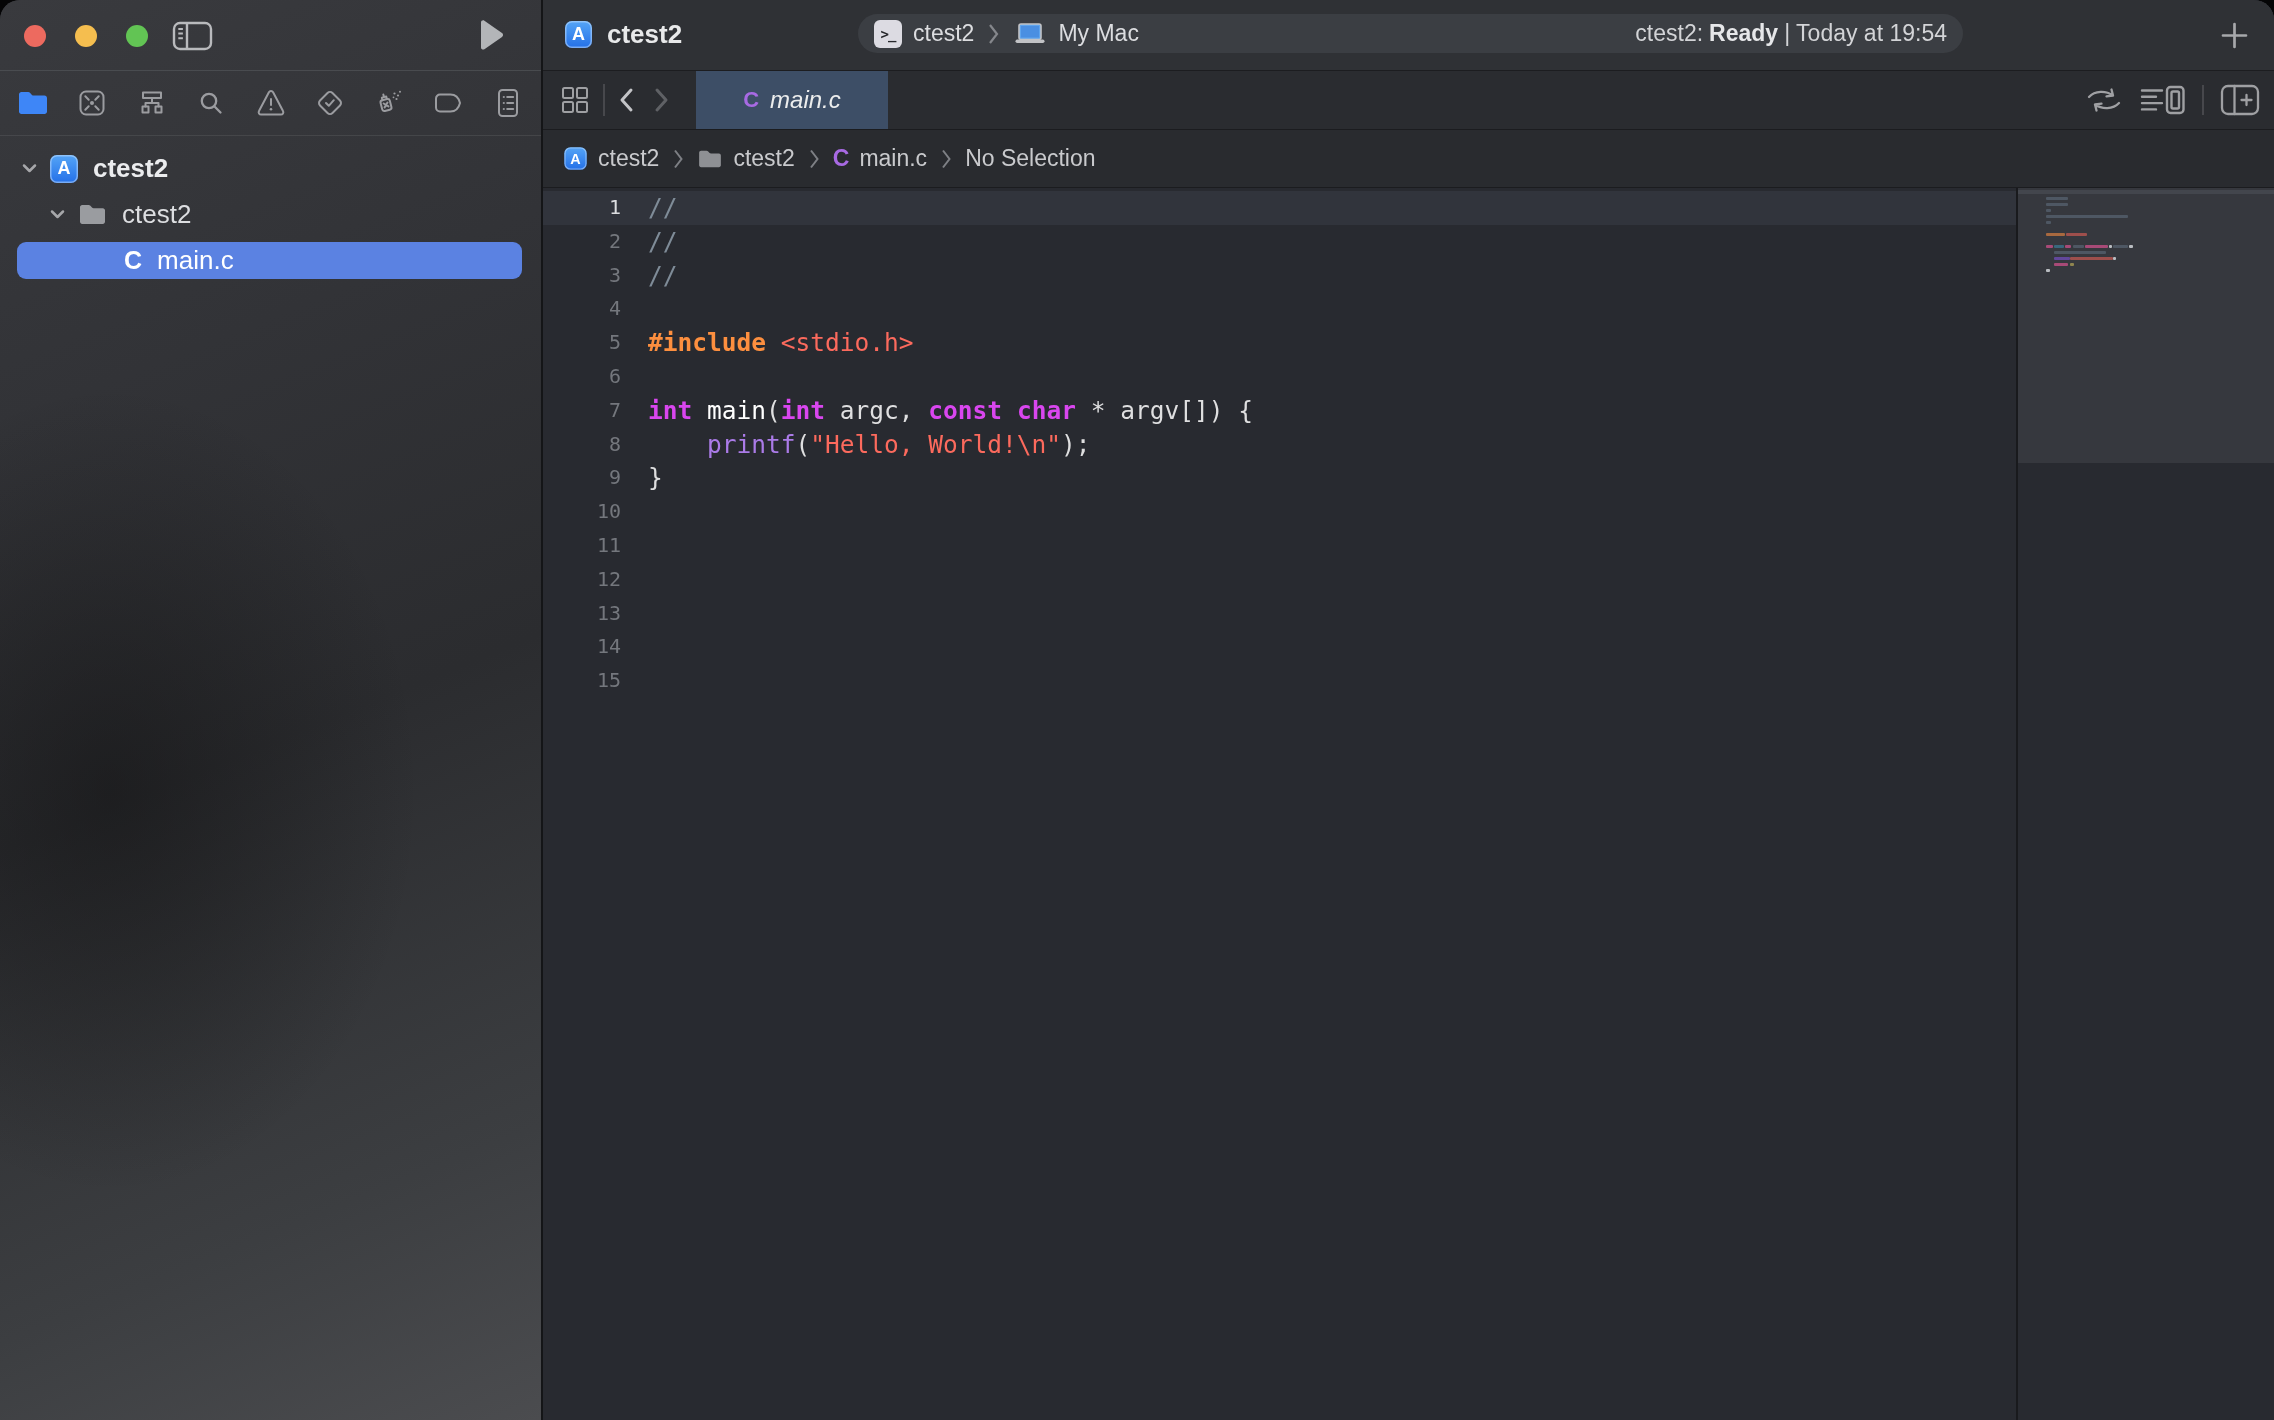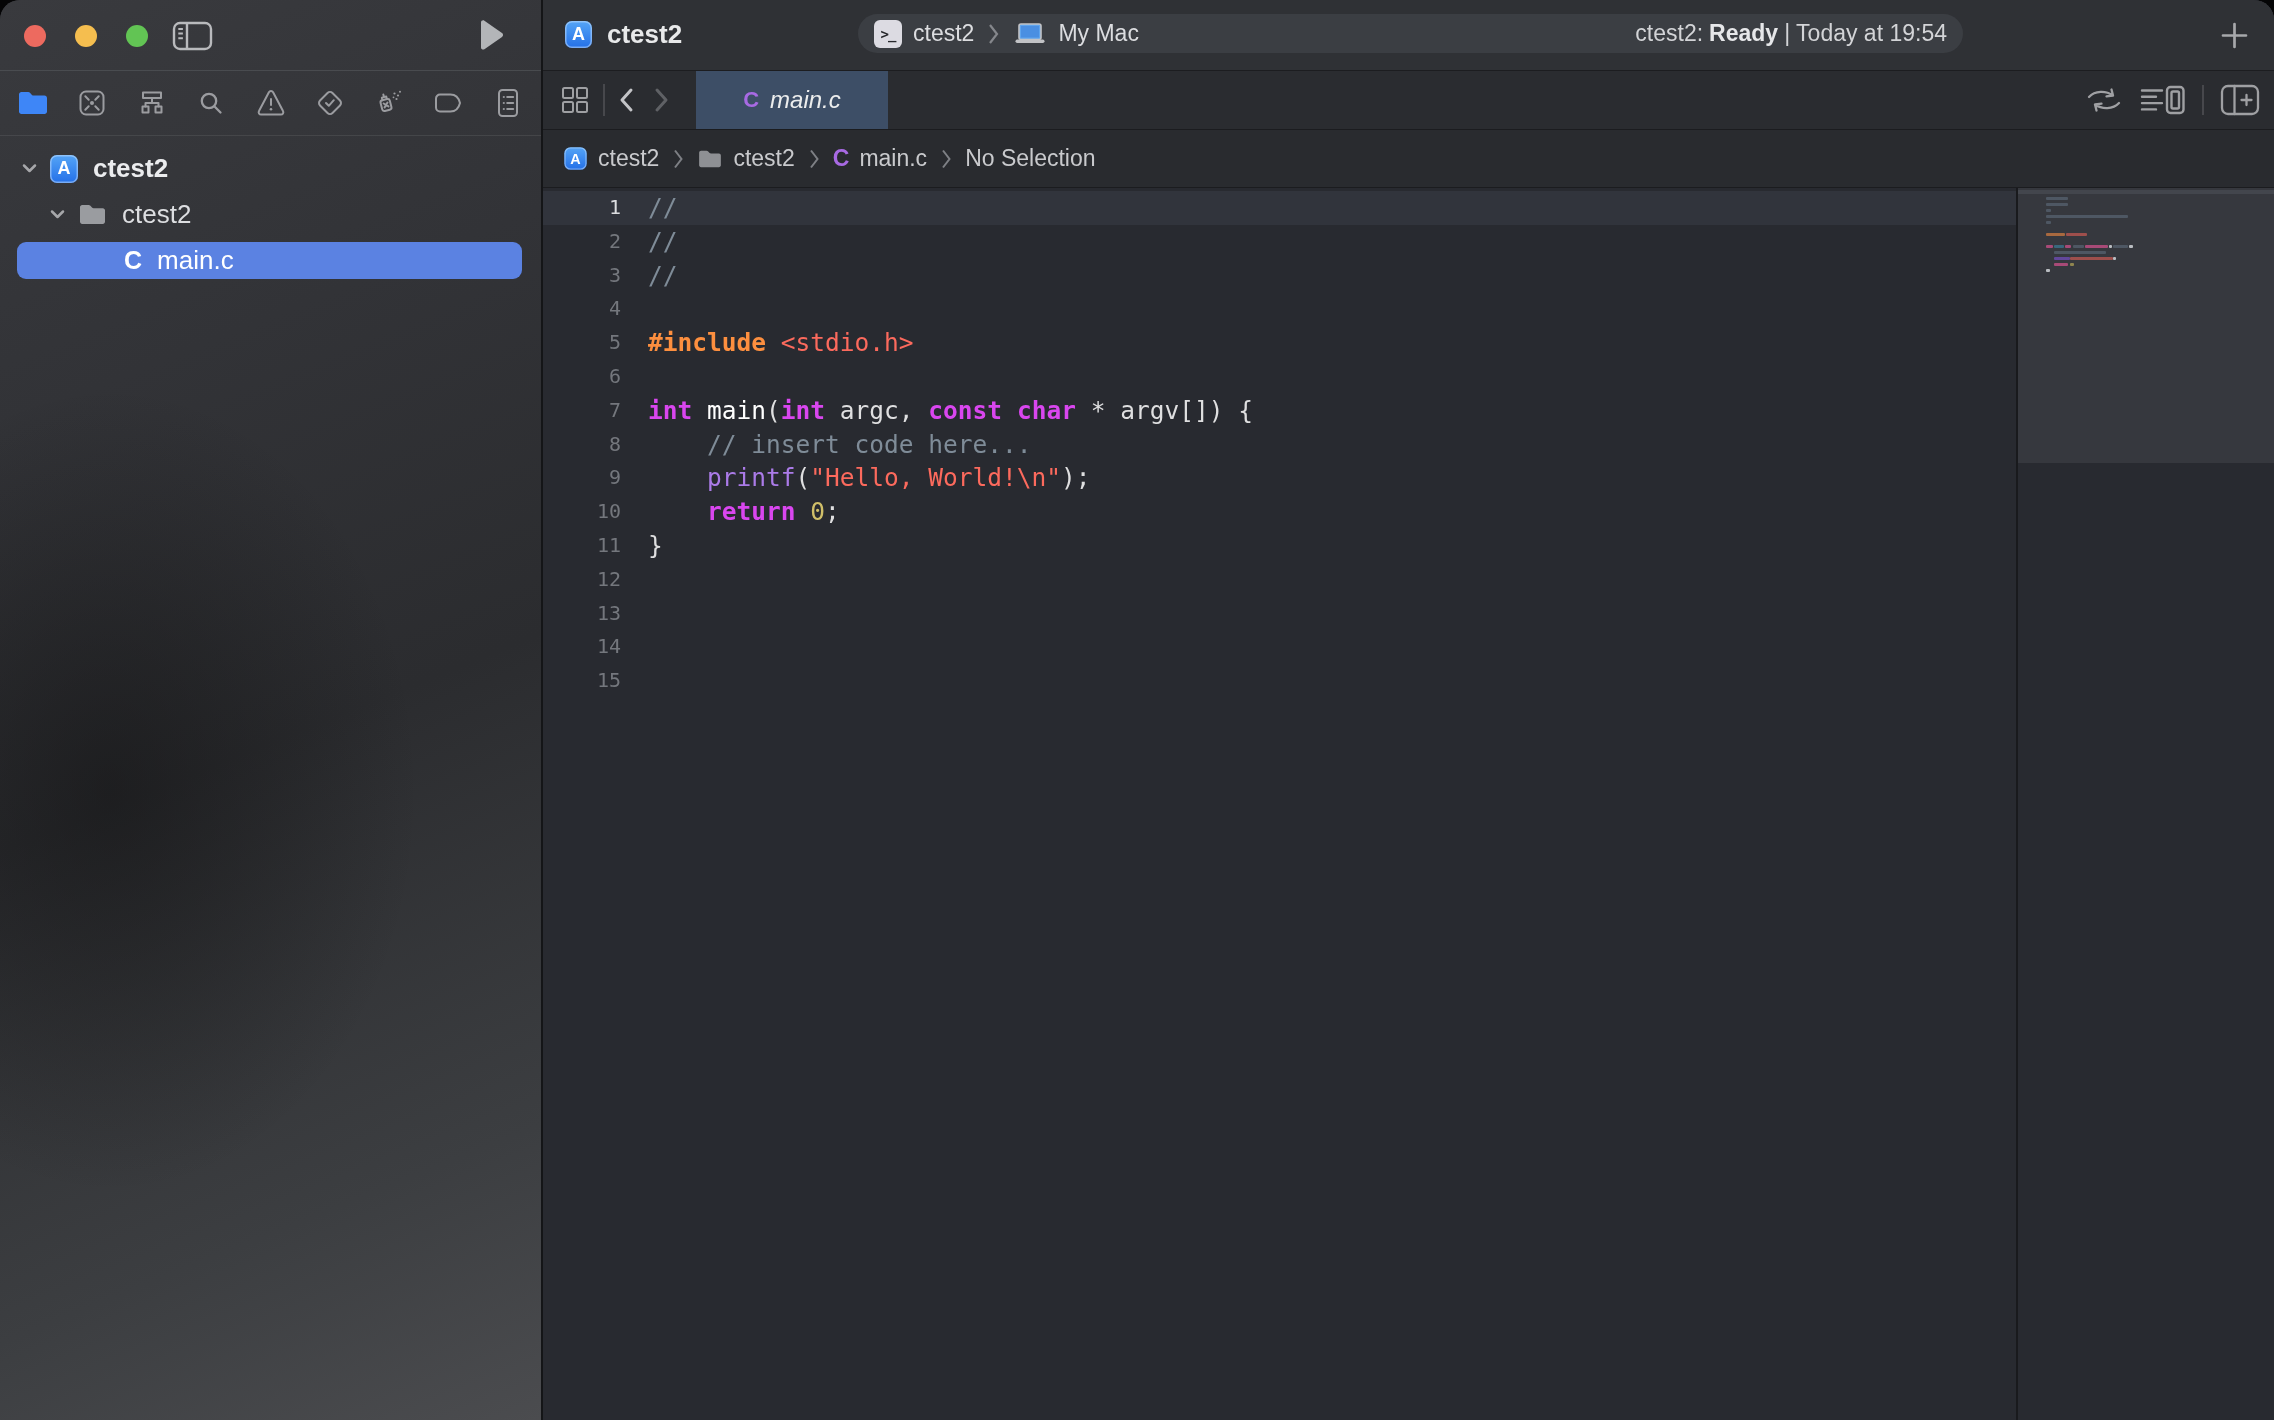--- a/index.html
+++ b/index.html
@@ -365,23 +365,21 @@
           <div>15</div>
         </div>
       <div class="code" id="code">
           <pre><span class="tk-cm">//</span></pre>
           <pre><span class="tk-cm">//</span></pre>
           <pre><span class="tk-cm">//</span></pre>
           <pre></pre>
           <pre><span class="tk-pp">#include</span><span class="tk-pl"> </span><span class="tk-str">&lt;stdio.h&gt;</span></pre>
           <pre></pre>
           <pre><span class="tk-kw">int</span><span class="tk-pl"> </span><span class="tk-fn">main</span><span class="tk-pl">(</span><span class="tk-kw">int</span><span class="tk-pl"> argc, </span><span class="tk-kw">const</span><span class="tk-pl"> </span><span class="tk-kw">char</span><span class="tk-pl"> * argv[]) {</span></pre>
-          <pre><span class="tk-cm">    // insert code here...</span></pre>
           <pre><span class="tk-pl">    </span><span class="tk-call">printf</span><span class="tk-pl">(</span><span class="tk-str">"Hello, World!\n"</span><span class="tk-pl">);</span></pre>
-          <pre><span class="tk-pl">    </span><span class="tk-kw">return</span><span class="tk-pl"> </span><span class="tk-num">0</span><span class="tk-pl">;</span></pre>
           <pre><span class="tk-pl">}</span></pre>
           <pre></pre>
         </div>
       <div class="mm-divider"></div>
       <div class="minimap" id="minimap">
         <div class="mm-light"></div>
         <div class="mm-hl"></div>
       <div class="mm-bar" style="top: 9px; left: 28px; width: 22px; background: rgb(78, 87, 99);"></div>
           <div class="mm-bar" style="top: 15px; left: 28px; width: 22px; background: rgb(78, 87, 99);"></div>
           <div class="mm-bar" style="top: 21px; left: 28px; width: 5px; background: rgb(78, 87, 99);"></div>

